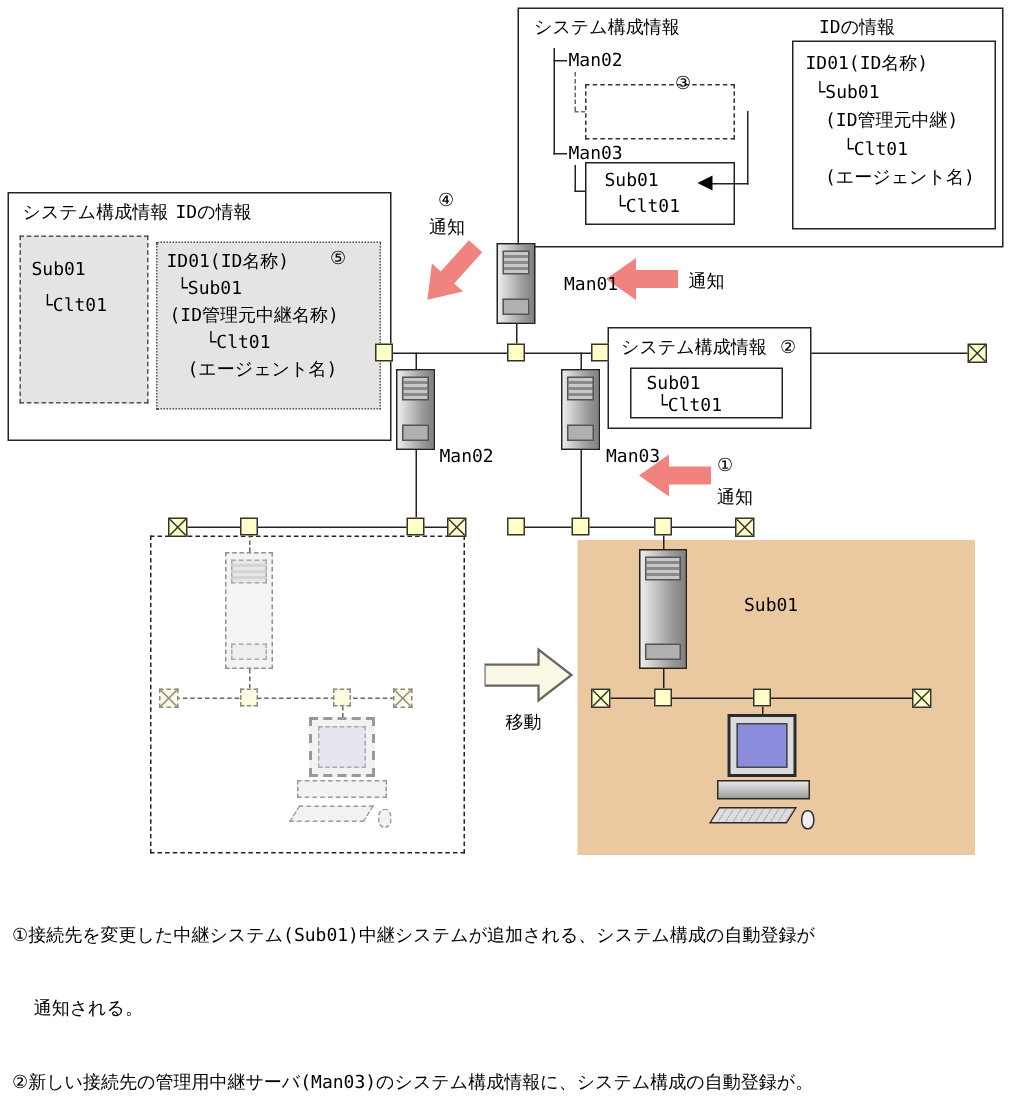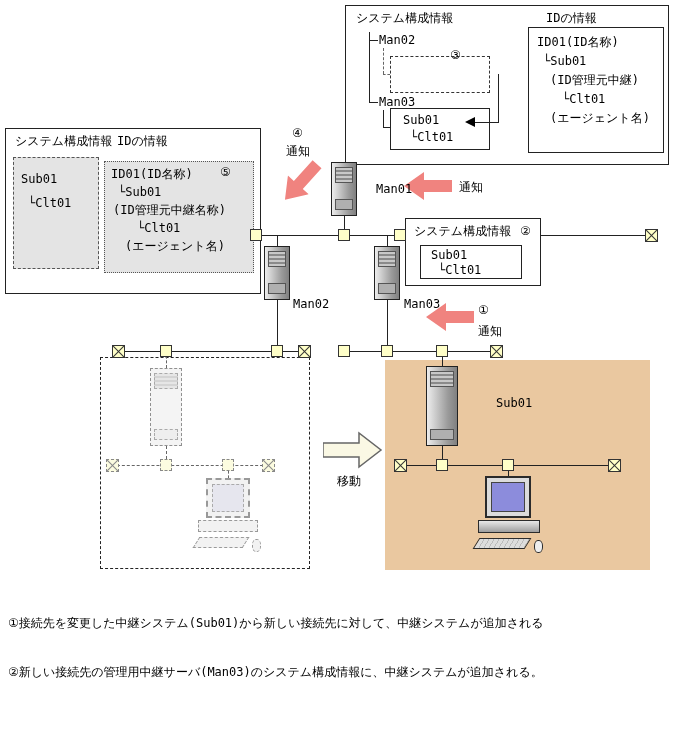--- a/index.html
+++ b/index.html
@@ -186,22 +186,23 @@
   <div class="lbl" style="left:404px;top:297px;">Man03</div>
   <div class="lbl" style="left:496px;top:396px;">Sub01</div>
   <div class="lbl" style="left:292px;top:126px;">④</div>
   <div class="lbl" style="left:286px;top:144px;">通知</div>
   <div class="lbl" style="left:459px;top:180px;">通知</div>
   <div class="lbl" style="left:478px;top:303px;">①</div>
   <div class="lbl" style="left:478px;top:324px;">通知</div>
   <div class="lbl" style="left:337px;top:474px;">移動</div>
 
   <div class="notes">
-    <div>①接続先を変更した中継システム(Sub01)から新しい接続先に対して、中継システムが追加される</div>
-    <div>②新しい接続先の管理用中継サーバ(Man03)のシステム構成情報に、中継システムが追加される。</div>
+    <div>①接続先を変更した中継システム(Sub01)中継システムが追加される、システム構成の自動登録が</div>
+    <div>  通知される。</div>
+    <div>②新しい接続先の管理用中継サーバ(Man03)のシステム構成情報に、システム構成の自動登録が。</div>
     
     
     
     
     
     
   </div>
 
 </div>
 

